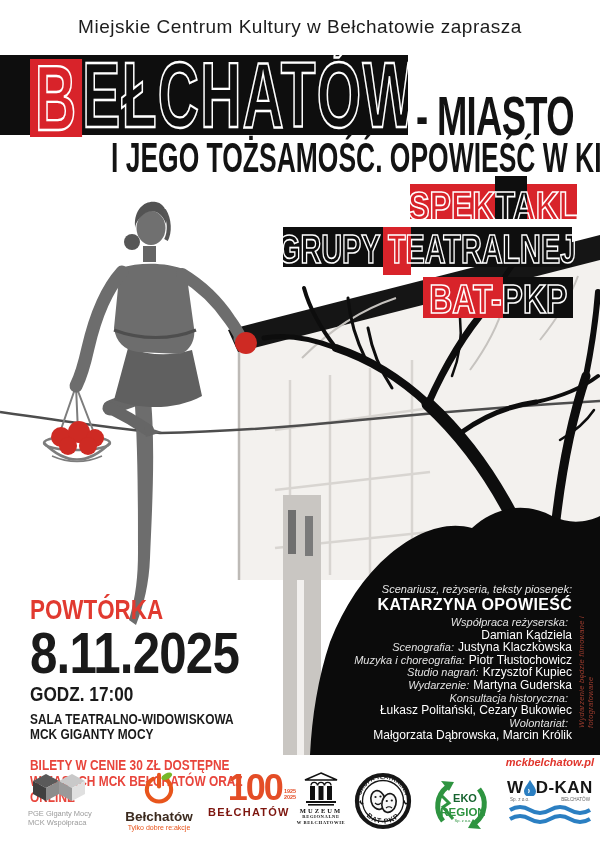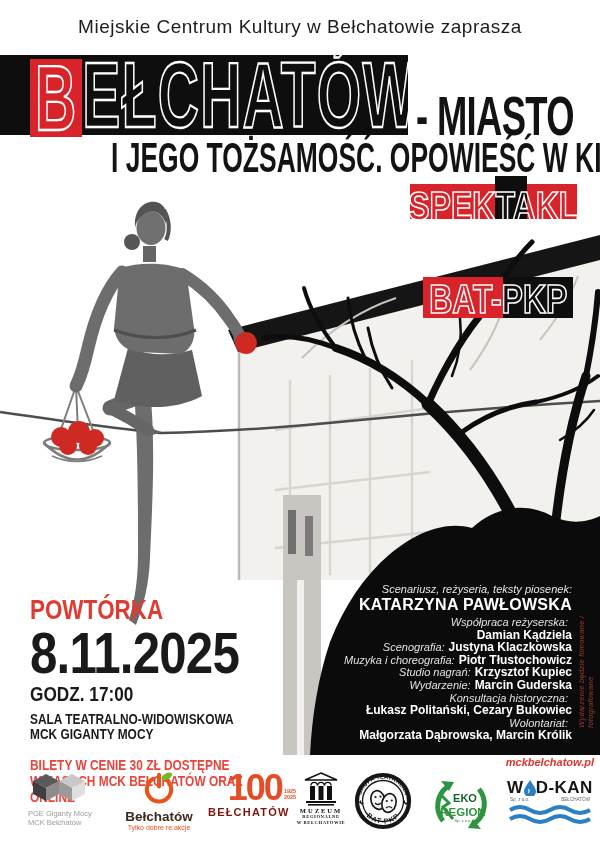--- a/index.html
+++ b/index.html
@@ -40,21 +40,21 @@
 
   
   .scene{position:absolute;left:0;top:180px;}
 
   
   .credits{left:300px;top:583px;width:272px;text-align:right;color:#fff;}
   .lead-label{font-size:11px;line-height:13px;font-style:italic;font-weight:400;color:#e6e6e6;}
   .lead-name{font-size:16px;line-height:18px;font-weight:700;letter-spacing:.3px;margin-bottom:2px;}
   .c-row{font-size:11px;line-height:12.6px;}
   .cl{font-style:italic;font-weight:400;color:#e2e2e2;margin-right:4px;}
-  .cn{font-weight:700;font-size:12px;color:#ffffff;}
+  .cn{font-weight:400;font-size:12px;color:#ffffff;}
 
   
   .event{left:30px;top:597px;width:300px;}
   .powtorka{font-size:28px;line-height:26px;font-weight:800;color:#e13a30;
             transform:scaleX(.8);transform-origin:left top;}
   .date{font-size:58px;line-height:52px;font-weight:800;color:#1a1a1a;letter-spacing:-1px;
         transform:scaleX(.85);transform-origin:left top;margin-top:4px;}
   .time{font-size:21px;line-height:22px;font-weight:800;color:#1a1a1a;
         transform:scaleX(.82);transform-origin:left top;margin-top:4px;}
   .venue{font-size:14px;line-height:15px;font-weight:800;color:#1a1a1a;
@@ -187,34 +187,38 @@
       <path d="M164,30 C170,40 170,52 166,60" stroke="#565656" stroke-width="4" fill="none"></path>
     </g>
 
     <path d="M310,575 C312,536 318,498 330,462 C344,426 364,396 390,374 C414,354 444,340 472,348 C496,326 526,322 552,336 C570,345 588,342 600,336 L600,575 Z" fill="#0b0b0b"></path>
   </svg>
 
   <div class="abs banner b1">
     <div class="sq sq1"></div>
     <span class="btxt btxt1">SPEKTAKL</span>
   </div>
+  <div class="abs banner b2">
+    <div class="sq sq2"></div>
+    <span class="btxt btxt2">GRUPY TEATRALNEJ</span>
+  </div>
   <div class="abs banner b3">
     <div class="sq sq3"></div>
     <span class="btxt btxt3">BAT-PKP</span>
   </div>
 
   <div class="abs credits">
     <div class="lead-label">Scenariusz, reżyseria, teksty piosenek:</div>
-    <div class="lead-name">KATARZYNA PAWŁOWSKA</div>
+    <div class="lead-name">KATARZYNA OPOWIEŚĆ</div>
     <div class="c-row cl">Współpraca reżyserska:</div>
     <div class="c-row cn">Damian Kądziela</div>
     <div class="c-row"><span class="cl">Scenografia:</span><span class="cn">Justyna Klaczkowska</span></div>
     <div class="c-row"><span class="cl">Muzyka i choreografia:</span><span class="cn">Piotr Tłustochowicz</span></div>
     <div class="c-row"><span class="cl">Studio nagrań:</span><span class="cn">Krzysztof Kupiec</span></div>
-    <div class="c-row"><span class="cl">Wydarzenie:</span><span class="cn">Marcin Guderska</span></div>
+    <div class="c-row"><span class="cl">Wydarzenie:</span><span class="cn">Martyna Guderska</span></div>
     <div class="c-row cl">Konsultacja historyczna:</div>
     <div class="c-row cn">Łukasz Politański, Cezary Bukowiec</div>
     <div class="c-row cl">Wolontariat:</div>
     <div class="c-row cn">Małgorzata Dąbrowska, Marcin Królik</div>
   </div>
 
   <div class="abs event">
     <div class="powtorka">POWTÓRKA</div>
     <div class="date">8.11.2025</div>
     <div class="time">GODZ. 17:00</div>
@@ -235,21 +239,21 @@
     <svg width="66" height="30" viewBox="0 0 66 30">
       <polygon points="18,2 31,9 18,16 5,9" fill="#5a5a5a"></polygon>
       <polygon points="5,9 18,16 18,29 5,22" fill="#3f3f3f"></polygon>
       <polygon points="31,9 18,16 18,29 31,22" fill="#8c8c8c"></polygon>
       <polygon points="44,2 57,9 44,16 31,9" fill="#c9c9c9"></polygon>
       <polygon points="31,9 44,16 44,29 31,22" fill="#9a9a9a"></polygon>
       <polygon points="57,9 44,16 44,29 57,22" fill="#e0e0e0"></polygon>
     </svg>
     <div class="pge-text">
       <div>PGE Giganty Mocy</div>
-      <div>MCK Bełchatów</div>
+      <div>MCK Współpraca</div>
     </div>
   </div>
 
   <div class="abs logo belch">
     <svg width="34" height="33" viewBox="0 0 34 34">
       <path d="M11,7 A 12.5 12.5 0 1 0 23,7" fill="none" stroke="#e8551c" stroke-width="4.2" stroke-linecap="round"></path>
       <line x1="17" y1="3" x2="17" y2="15" stroke="#e8551c" stroke-width="4.2" stroke-linecap="round"></line>
       <ellipse cx="25" cy="4.5" rx="6" ry="3.2" fill="#76b82a" transform="rotate(-28 25 4.5)"></ellipse>
     </svg>
     <div class="belch-name">Bełchatów</div>

